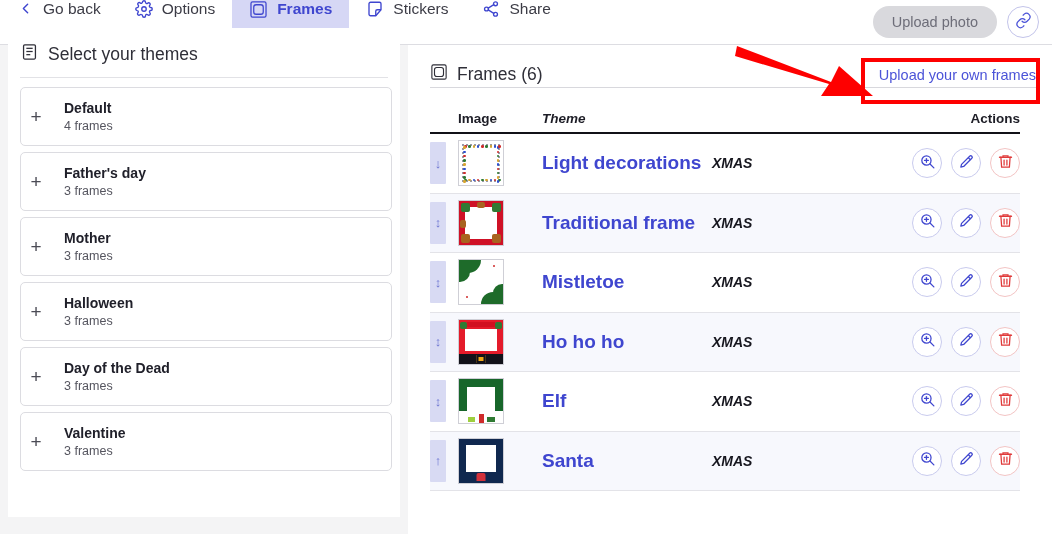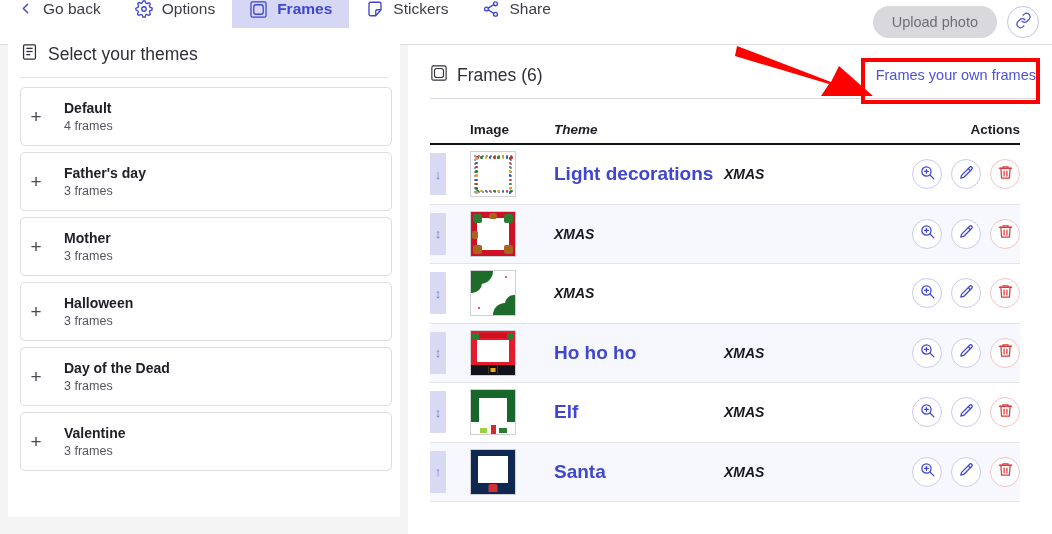--- a/index.html
+++ b/index.html
@@ -127,22 +127,21 @@
 
   
   .main {
     position: absolute;
     top: 45px; left: 408px;
     width: 644px; height: 489px;
     background: #ffffff;
     padding: 18px 14px 0 22px;
   }
   .main-header {
-    display: flex; align-items: flex-end;
-    padding-bottom: 11px;
+    display: flex; align-items: flex-start;
     border-bottom: 1px solid #d8d8dd;
   }
   .main-title {
     display: flex; align-items: center; gap: 9px;
     font-size: 17.5px; color: #2f2f38;
   }
   .upload-frames-link {
     margin-left: auto;
     color: #4b53d8;
     font-size: 14.5px;
@@ -159,21 +158,21 @@
   .table-head {
     display: flex; align-items: flex-end;
     height: 32px;
     border-bottom: 2px solid #111118;
     font-size: 13.5px;
     font-weight: bold;
     color: #1d1d26;
     padding-bottom: 6px;
   }
   .col-handle { width: 28px; flex: 0 0 28px; }
-  .col-image  { width: 84px; flex: 0 0 84px; margin-left: 12px; }
+  .col-image  { width: 84px; flex: 0 0 84px; }
   .col-name   { width: 170px; flex: 0 0 170px; }
   .col-theme  { flex: 1 1 auto; font-style: italic; }
   .col-actions{ width: 150px; flex: 0 0 150px; text-align: right; }
 
   .table-row {
     display: flex; align-items: center;
     height: 59.5px;
     border-bottom: 1px solid #e3e3e8;
     background: #ffffff;
   }
@@ -404,21 +403,21 @@
     <div class="main-header">
       <div class="main-title">
         <span>
           <svg width="18" height="18" viewBox="0 0 24 24" fill="none" stroke="#2f2f38" stroke-width="1.5">
               <rect x="2.5" y="2.5" width="19" height="19" rx="2"></rect>
               <rect x="6" y="6" width="12" height="12" rx="3"></rect>
             </svg>
         </span>
         <span>Frames (6)</span>
       </div>
-      <a class="upload-frames-link">Frames your own frames</a>
+      <a class="upload-frames-link">Upload your own frames</a>
     </div>
 
     <div class="frames-table">
       <div class="table-head">
         <div class="col-handle"></div>
         <div class="col-image">Image</div>
         <div class="col-theme">Theme</div>
         <div class="col-actions">Actions</div>
       </div>
       <div id="table-body">
@@ -506,20 +505,21 @@
                   <div class="t-win"></div>
                   <span class="corner" style="left:2px;top:2px"></span>
                   <span class="corner" style="right:2px;top:2px"></span>
                   <span class="corner" style="left:2px;bottom:2px;background:#a8631f"></span>
                   <span class="corner" style="right:2px;bottom:2px;background:#a8631f"></span>
                   <span class="corner" style="left:18px;top:1px;width:8px;height:6px;background:#a8631f"></span>
                   <span class="corner" style="left:1px;top:19px;width:6px;height:8px;background:#a8631f"></span>
                 </div>
               </div>
             </div>
+            <div class="col-name"><span class="frame-name">Traditional frame</span></div>
             <div class="col-theme frame-theme">XMAS</div>
             <div class="col-actions actions">
               <div class="act-btn">
                 <span><svg width="17" height="17" viewBox="0 0 24 24" fill="none" stroke="#3f46cf" stroke-width="1.8" stroke-linecap="round">
                     <circle cx="10.5" cy="10.5" r="6.5"></circle>
                     <line x1="15.5" y1="15.5" x2="21" y2="21"></line>
                     <line x1="10.5" y1="7.8" x2="10.5" y2="13.2"></line>
                     <line x1="7.8" y1="10.5" x2="13.2" y2="10.5"></line>
                   </svg></span>
               </div>
@@ -549,20 +549,21 @@
                 <div class="t-inner">
                   <span class="bough" style="left:0;top:0;width:22px;height:13px;border-radius:0 0 14px 0"></span>
                   <span class="bough" style="left:0;top:0;width:11px;height:22px;border-radius:0 0 10px 0"></span>
                   <span class="bough" style="right:0;bottom:0;width:22px;height:12px;border-radius:12px 0 0 0"></span>
                   <span class="bough" style="right:0;bottom:0;width:10px;height:20px;border-radius:9px 0 0 0"></span>
                   <span class="dot" style="position:absolute;right:8px;top:5px;width:2px;height:2px;border-radius:50%;background:#cf2b2b"></span>
                   <span class="dot" style="position:absolute;left:7px;bottom:6px;width:2px;height:2px;border-radius:50%;background:#cf2b2b"></span>
                 </div>
               </div>
             </div>
+            <div class="col-name"><span class="frame-name">Mistletoe</span></div>
             <div class="col-theme frame-theme">XMAS</div>
             <div class="col-actions actions">
               <div class="act-btn">
                 <span><svg width="17" height="17" viewBox="0 0 24 24" fill="none" stroke="#3f46cf" stroke-width="1.8" stroke-linecap="round">
                     <circle cx="10.5" cy="10.5" r="6.5"></circle>
                     <line x1="15.5" y1="15.5" x2="21" y2="21"></line>
                     <line x1="10.5" y1="7.8" x2="10.5" y2="13.2"></line>
                     <line x1="7.8" y1="10.5" x2="13.2" y2="10.5"></line>
                   </svg></span>
               </div>

